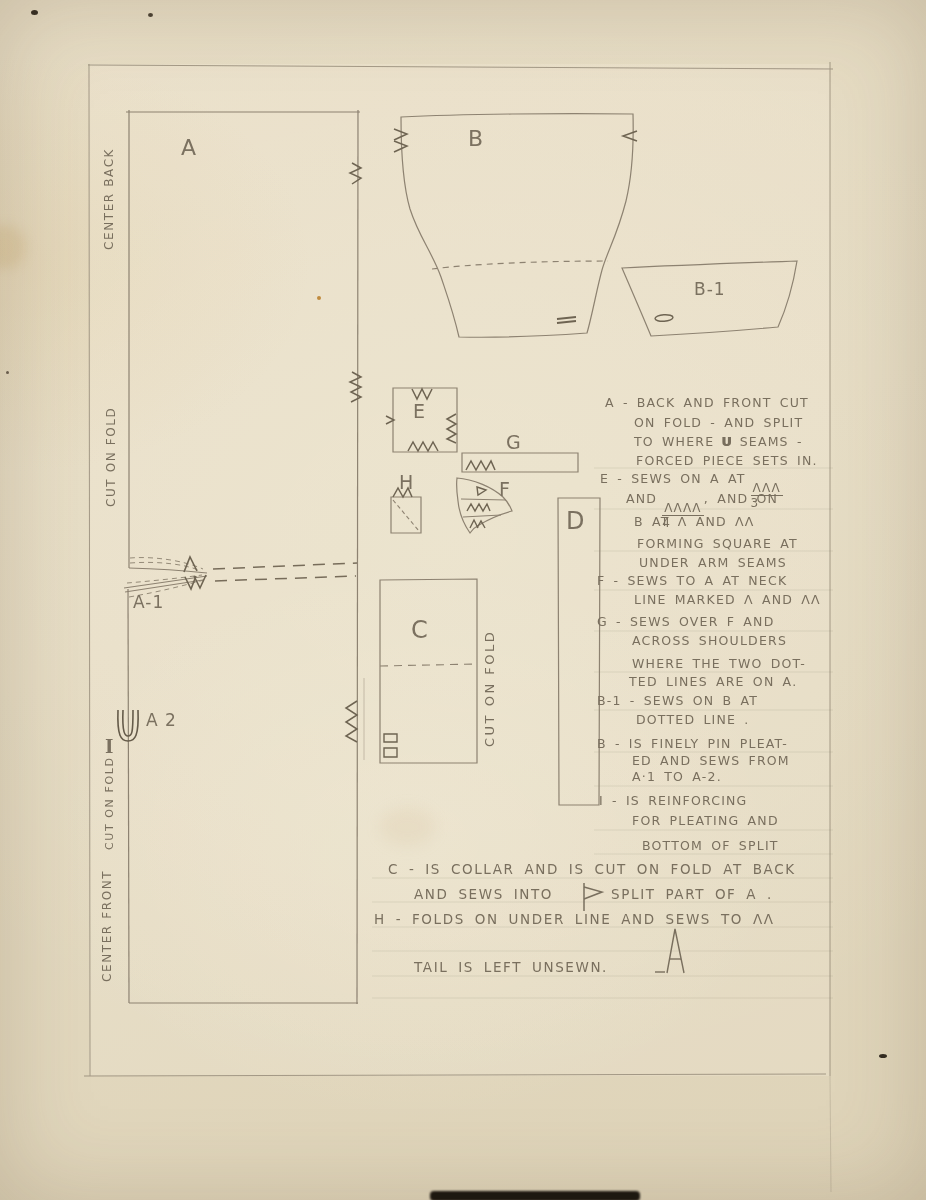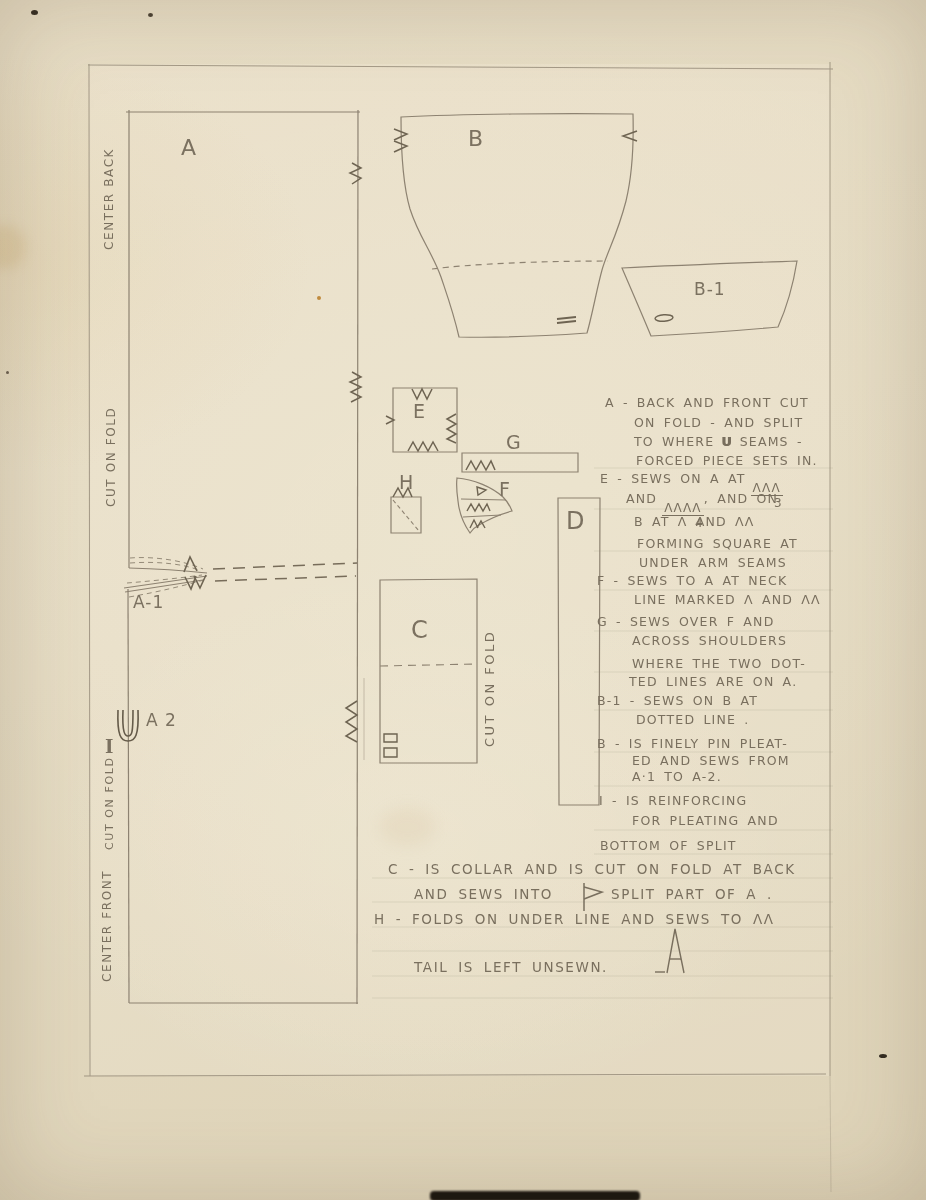--- a/index.html
+++ b/index.html
@@ -13,21 +13,21 @@
   .vignette{position:absolute;inset:0;box-shadow:inset 0 0 90px rgba(95,75,45,.22);pointer-events:none;}
   .sheet-tone{position:absolute;left:89px;top:64px;width:741px;height:1012px;background:rgba(255,251,238,.16);}
   svg.draw{position:absolute;left:0;top:0;}
   .hw{position:absolute;white-space:nowrap;color:#796f5e;}
   .rc{font-size:12.5px;letter-spacing:1.2px;word-spacing:3px;}
   .bt{font-size:13.5px;letter-spacing:1.6px;word-spacing:4px;}
   .plabel{position:absolute;white-space:nowrap;color:#7b7160;letter-spacing:1px;}
   .vtext{position:absolute;writing-mode:vertical-rl;transform:rotate(180deg);
      font-size:12px;letter-spacing:1.6px;color:#796f5e;white-space:nowrap;
      display:flex;align-items:center;justify-content:center;width:18px;}
-  .frac{display:inline-flex;flex-direction:column;align-items:flex-end;vertical-align:-9px;line-height:1;margin-left:5px;font-size:12px;}
+  .frac{display:inline-flex;flex-direction:column;align-items:flex-start;vertical-align:-9px;line-height:1;margin-left:5px;font-size:12px;}
   .frac .ftop{border-bottom:1.2px solid #796f5e;padding:0 2px 1px;}
   .frac .fbot{padding-top:1px;}
   .mark-u{font-weight:bold;margin:0 7px;text-shadow:0.6px 0 0 #796f5e;}
   .gap58{display:inline-block;margin-left:58px;}
   .gap92{display:inline-block;margin-left:92px;}
   .speck{position:absolute;border-radius:50%;}
   .stain{position:absolute;border-radius:50%;pointer-events:none;}
   .icon-abs{position:absolute;}
 </style>
 </head>
@@ -207,21 +207,21 @@
   <div class="hw rc" style="left:632px;top:633px">ACROSS SHOULDERS</div>
   <div class="hw rc" style="left:632px;top:656px">WHERE THE TWO DOT-</div>
   <div class="hw rc" style="left:629px;top:674px">TED LINES ARE ON A.</div>
   <div class="hw rc" style="left:597px;top:693px">B-1 - SEWS ON B AT</div>
   <div class="hw rc" style="left:636px;top:712px">DOTTED LINE .</div>
   <div class="hw rc" style="left:597px;top:736px">B - IS FINELY PIN PLEAT-</div>
   <div class="hw rc" style="left:632px;top:753px">ED AND SEWS FROM</div>
   <div class="hw rc" style="left:632px;top:769px">A·1 TO A-2.</div>
   <div class="hw rc" style="left:599px;top:793px">I - IS REINFORCING</div>
   <div class="hw rc" style="left:632px;top:813px">FOR PLEATING AND</div>
-  <div class="hw rc" style="left:600px;top:838px">BOTTOM OF SPLIT</div>
+  <div class="hw rc" style="left:642px;top:838px">BOTTOM OF SPLIT</div>
 
   <div class="hw bt" style="left:414px;top:886px"><span>AND SEWS INTO</span><span class="gap58">SPLIT PART OF A .</span></div>
   <div class="hw bt" style="left:388px;top:861px">C - IS COLLAR AND IS CUT ON FOLD AT BACK</div>
   <div class="hw bt" style="left:374px;top:911px">H - FOLDS ON UNDER LINE AND SEWS TO ΛΛ</div>
   <div class="hw bt" style="left:414px;top:959px">TAIL IS LEFT UNSEWN.</div>
 
   <div class="icon-abs" style="left:575px;top:880px">
     <svg width="30" height="34" viewBox="0 0 30 34" fill="none" stroke="#796f5e" stroke-width="1.5">
       <path d="M9,3 L9,31"></path>
         <path d="M9,7 L27,12 L9,19"></path>

